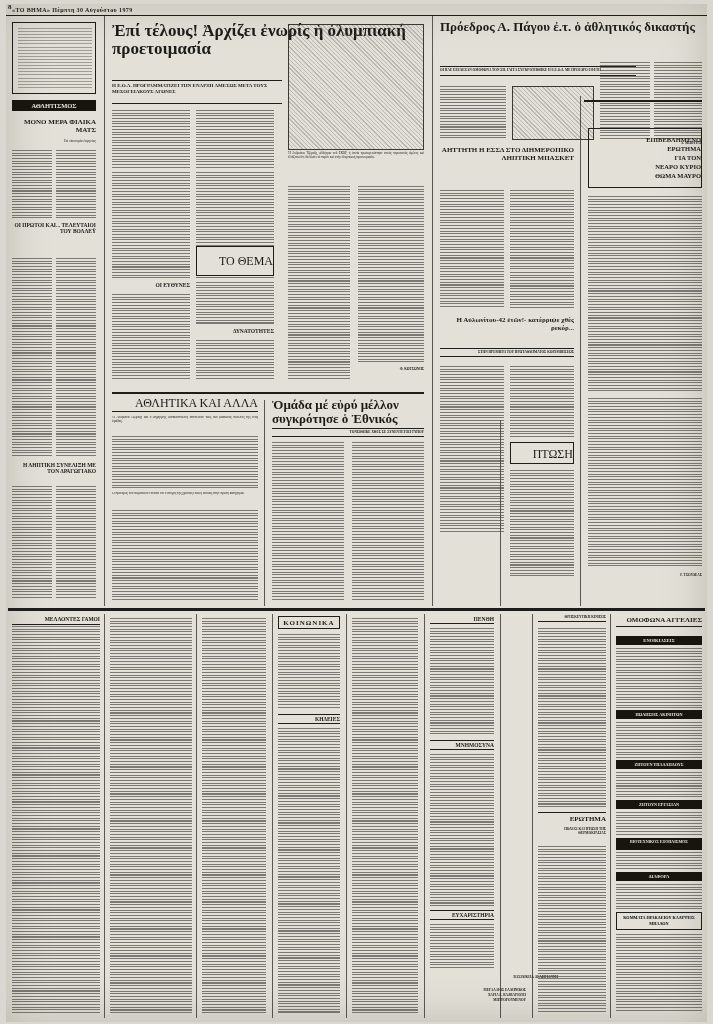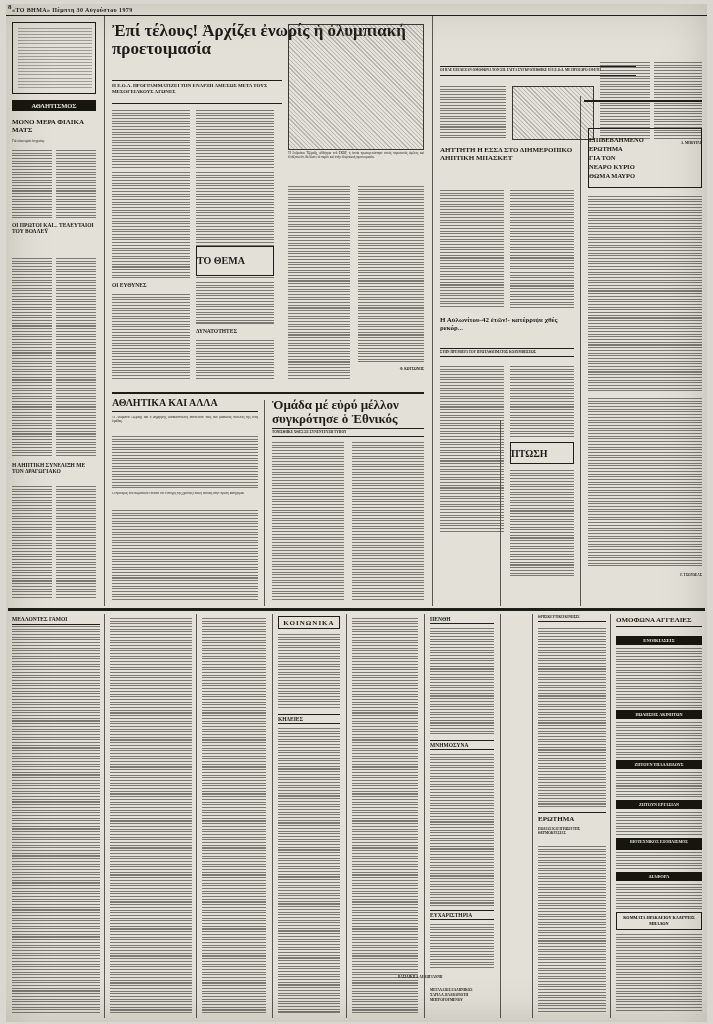--- a/index.html
+++ b/index.html
@@ -33,37 +33,37 @@
   }
   .fakelines.light{opacity:.45;}
   .photo{
     background:
       radial-gradient(circle at 30% 30%, #b9b6ab 0%, #8e8b80 40%, #5d5a52 100%),
       repeating-linear-gradient(0deg,rgba(0,0,0,.12) 0 1px, rgba(255,255,255,.05) 1px 2px);
     background-blend-mode:multiply;
     border:1px solid #3a3933;
   }
   .capt{font-size:3.2px;line-height:3.6px;text-align:justify;color:#1e1e1a;}
-  .center{text-align:left;}
+  .center{text-align:right;}
   .just{text-align:justify;}
   .boxline{border:1px solid #1d1d19;}
   
   #masthead{
     position:absolute;left:6px;top:4px;width:701px;height:12px;
     border-bottom:1px solid #1d1d19;
     font-size:6px;font-weight:bold;line-height:12px;
     padding-left:6px;box-sizing:border-box;letter-spacing:.4px;
   }
   #pagenum{position:absolute;left:8px;top:3px;font-size:7px;font-weight:bold;}
   
   .vsep{position:absolute;width:1px;background:#2a2a25;opacity:.75;}
   
   .h1{font-size:17px;line-height:18px;font-weight:bold;}
   .h2{font-size:13px;line-height:14px;font-weight:bold;}
-  .h3{font-size:10px;line-height:10px;font-weight:bold;}
+  .h3{font-size:12px;line-height:10px;font-weight:normal;}
   .h4{font-size:7px;line-height:8px;font-weight:bold;}
   .h5{font-size:5.5px;line-height:6.4px;font-weight:bold;}
   .mini{font-size:3.4px;line-height:3.9px;}
   .blackbar{background:#16160f;color:#e7e5dc;font-weight:bold;text-align:center;}
   .outline{border:1px solid #1d1d19;text-align:center;font-weight:bold;}
   .ad{border:1px solid #1d1d19;}
   .sectitle{
     font-weight:bold;text-align:center;letter-spacing:1px;
   }
   .listnum{font-size:3.2px;line-height:3.7px;}
@@ -150,20 +150,21 @@
   <div class="blk gr mini center" style="left:272px;top:428px;width:152px;border-top:1px solid #1d1d19;border-bottom:1px solid #1d1d19;padding:1.5px 0;font-weight:bold;">ΤΟΝΙΣΘΗΚΕ ΧΘΕΣ ΣΕ ΣΥΝΕΝΤΕΥΞΗ ΤΥΠΟΥ</div>
 
   <div class="blk bulletrow gr just" style="left:112px;top:416px;width:146px;height:16px;overflow:hidden;">Ἡ Ἀνδριάνα Τζώρτζη καί ὁ Δημήτρης Παπαδόπουλος ἀποτελοῦν τούς δύο βασικούς πυλῶνες τῆς νέας ὁμάδας.</div>
   <div class="blk fakelines tight" style="left:112px;top:436px;width:146px;height:52px;"></div>
   <div class="blk bulletrow gr just" style="left:112px;top:492px;width:146px;height:16px;overflow:hidden;">Ὁ πρόεδρος τοῦ σωματείου ἐτόνισε ὅτι ὁ στόχος τῆς χρονιᾶς εἶναι ἡ ἄνοδος στήν πρώτη κατηγορία.</div>
   <div class="blk fakelines tight" style="left:112px;top:510px;width:146px;height:90px;"></div>
 
   <div class="blk fakelines tight" style="left:272px;top:442px;width:72px;height:158px;"></div>
   <div class="blk fakelines tight" style="left:352px;top:442px;width:72px;height:158px;"></div>
 
+  <div class="blk gr h2" style="left:440px;top:20px;width:266px;">Πρόεδρος Α. Πάγου ἐ.τ. ὁ ἀθλητικός δικαστής</div>
 
   <div class="blk gr mini" style="left:440px;top:66px;width:196px;border-top:1px solid #1d1d19;border-bottom:1px solid #1d1d19;padding:2px 0;font-weight:bold;">ΟΙ ΠΑΕ ΕΞΕΛΕΞΑΝ ΟΜΟΦΩΝΑ ΤΟΝ ΣΠ. ΓΑΓΓΑ ΣΥΓΚΡΟΤΗΘΗΚΕ Η Ε.Ε.Ο.Δ. ΜΕ ΠΡΟΕΔΡΟ ΕΦΕΤΗ</div>
 
   <div class="blk photo imgnoise" style="left:512px;top:86px;width:82px;height:54px;"></div>
   <div class="blk fakelines tight" style="left:440px;top:86px;width:66px;height:54px;"></div>
   <div class="blk fakelines tight" style="left:600px;top:62px;width:50px;height:78px;"></div>
   <div class="blk fakelines tight" style="left:654px;top:62px;width:48px;height:78px;"></div>
 
   <div class="blk gr mini" style="left:600px;top:142px;width:102px;text-align:right;font-weight:bold;">Α. ΜΠΟΥΡΑΣ</div>
 

